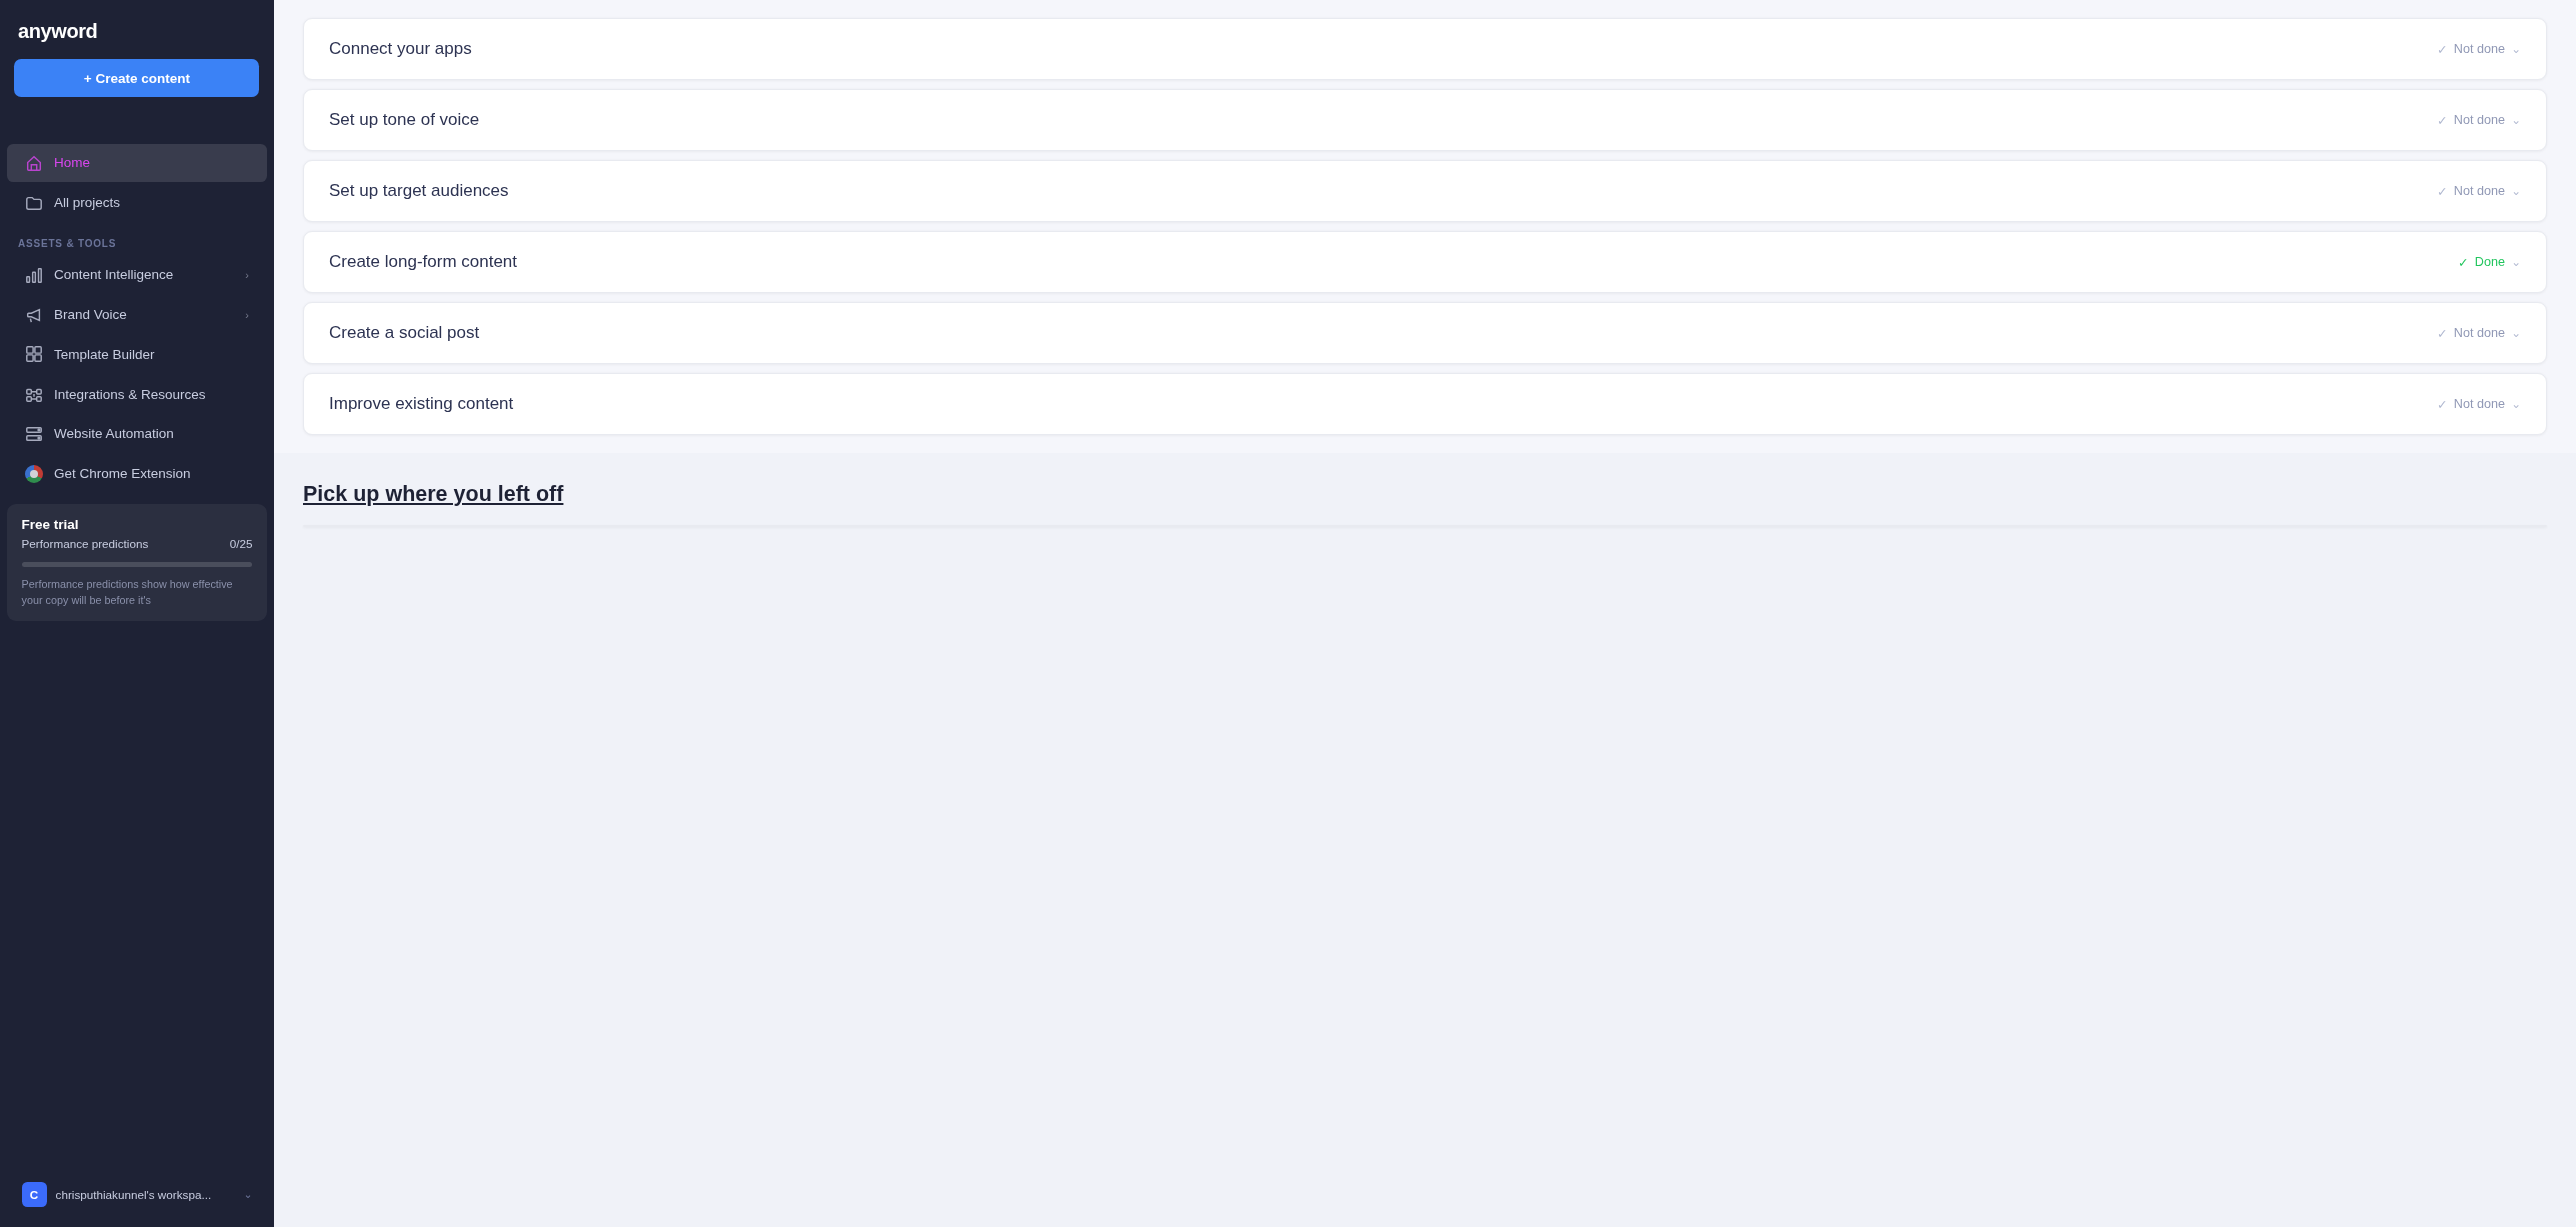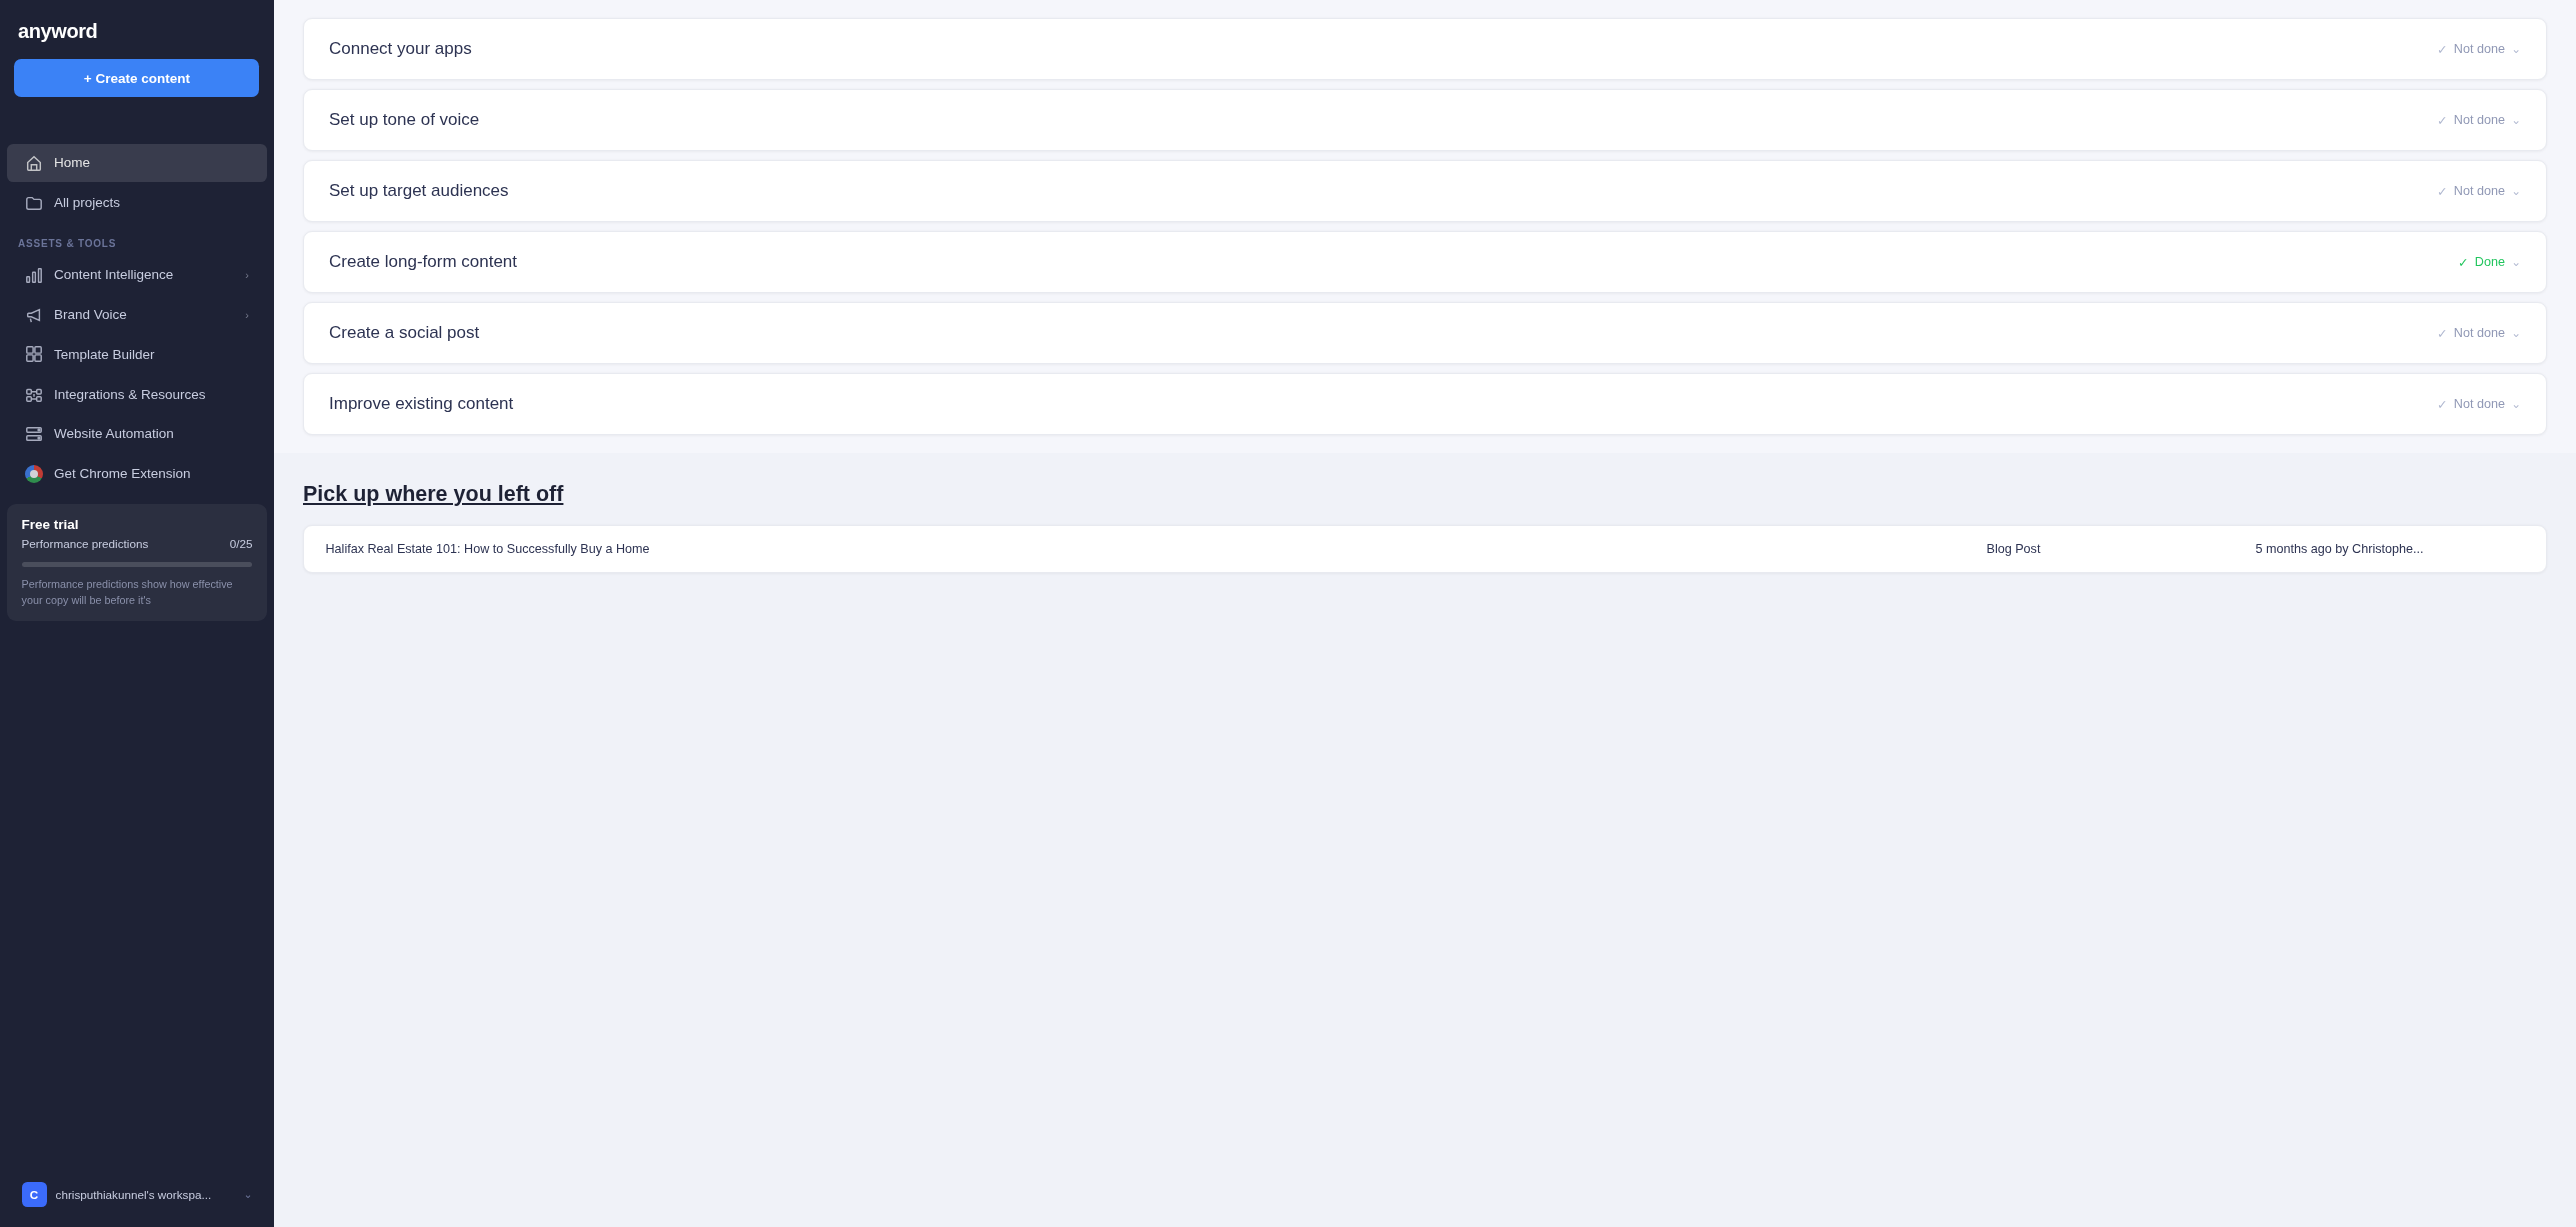--- a/index.html
+++ b/index.html
@@ -45,21 +45,21 @@
       align-items: center;
       gap: 10.8px;
       padding: 10px 18px;
       cursor: pointer;
       border-radius: 6.3px;
       margin: 0.9px 7.2px;
       font-size: 13.5px;
       color: #c8cde0;
       transition: background 0.15s;
     }
-    .sidebar-nav-item.active { background: rgba(255,255,255,0.12); color: #e5e5e5; margin-top: 32px; }
+    .sidebar-nav-item.active { background: rgba(255,255,255,0.12); color: #d946ef; margin-top: 32px; }
     .sidebar-nav-item .nav-icon { width: 18px; height: 18px; flex-shrink: 0; opacity: 0.8; }
     .sidebar-nav-item .chevron { margin-left: auto; opacity: 0.5; font-size: 10.8px; }
 
     .sidebar-section-label {
       font-size: 10px;
       font-weight: 600;
       color: #6b7499;
       letter-spacing: 0.08em;
       padding: 16px 18px 5.4px;
       text-transform: uppercase;
@@ -412,21 +412,16 @@
         <span class="status-check not-done">✓</span>
         <span>Not done</span>
         <span class="chevron-down">⌄</span>
       </div>
     </div>
   </div>
 
   <div id="pickup-section">
     <h2 id="pickup-title">Pick up where you left off</h2>
     <div id="pickup-table">
-      <div class="table-row">
-        <span>Halifax Real Estate 101: How to Successfully Buy a Home</span>
-        <span>Blog Post</span>
-        <span>5 months ago by Christophe...</span>
-      </div>
     </div>
   </div>
 </div>
 
 
 </body></html>

